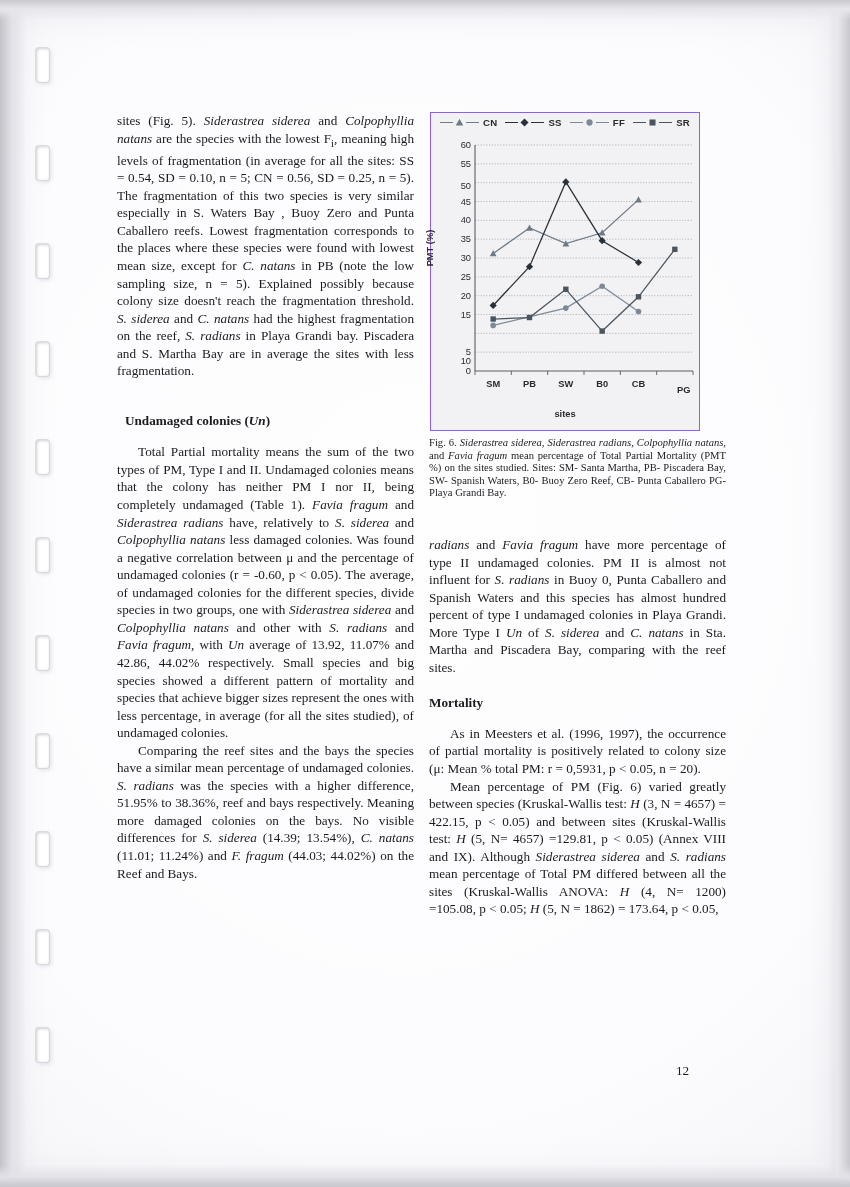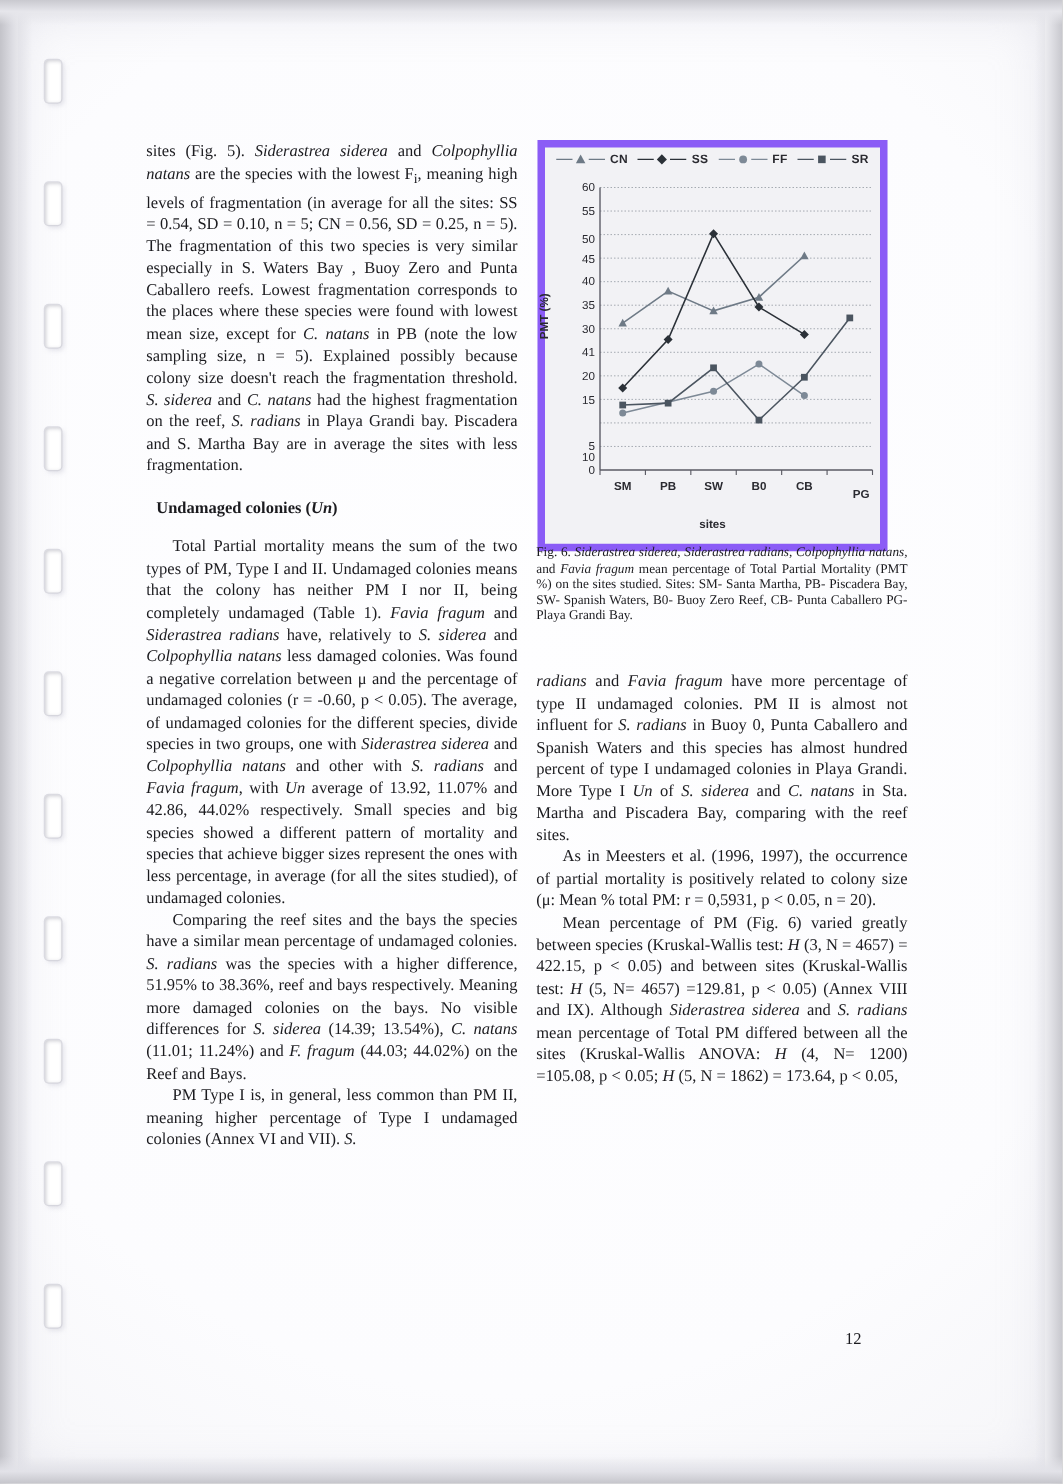--- a/index.html
+++ b/index.html
@@ -69,39 +69,39 @@
   }
   .col-left  { left: 117px; top: 112px; }
   .col-right { left: 429px; }
 
   p.para { margin: 0; }
   p.indent { text-indent: 21px; }
   p.noindent { text-indent: 0; }
   h3.heading {
     font-size: 13.2px;
     font-weight: bold;
-    margin: 16px 0 14px 0;
+    margin: 32px 0 14px 0;
     text-align: left;
     text-indent: 8px;
   }
   h3.heading-m {
     font-size: 13.2px;
     font-weight: bold;
     margin: 18px 0 13px 0;
     text-align: left;
     text-indent: 0px;
   }
 
   
   .figbox {
     position: absolute;
     left: 430px; top: 112px;
     width: 268px; height: 317px;
     background: #f2f2f5;
-    border: 6px solid #8b5cf6;
+    border: 1px solid #8b5cf6;
     text-decoration: underline;
   }
   .legend {
     position: absolute;
     left: 0; top: 4px;
     width: 268px;
     display: flex;
     justify-content: center;
     align-items: center;
     gap: 8px;
@@ -188,21 +188,20 @@
       <div class="hole" style="top: 784px;"></div>
       <div class="hole" style="top: 882px;"></div>
       <div class="hole" style="top: 980px;"></div>
     </div>
 
   <div class="col col-left">
     <p class="para noindent">sites (Fig. 5). <i>Siderastrea siderea</i> and <i>Colpophyllia natans</i> are the species with the lowest F<sub>i</sub>, meaning high levels of fragmentation (in average for all the sites: SS = 0.54, SD = 0.10, n = 5; CN = 0.56, SD = 0.25, n = 5). The fragmentation of this two species is very similar especially in S. Waters Bay , Buoy Zero and Punta Caballero reefs. Lowest fragmentation corresponds to the places where these species were found with lowest mean size, except for <i>C. natans</i> in PB (note the low sampling size, n = 5). Explained possibly because colony size doesn't reach the fragmentation threshold. <i>S. siderea</i> and <i>C. natans</i> had the highest fragmentation on the reef, <i>S. radians</i> in Playa Grandi bay. Piscadera and S. Martha Bay are in average the sites with less fragmentation.</p>
     <h3 class="heading">Undamaged colonies (<i>Un</i>)</h3>
     <p class="para indent">Total Partial mortality means the sum of the two types of PM, Type I and II. Undamaged colonies means that the colony has neither PM I nor II, being completely undamaged (Table 1). <i>Favia fragum</i> and <i>Siderastrea radians</i> have, relatively to <i>S. siderea</i> and <i>Colpophyllia natans</i> less damaged colonies. Was found a negative correlation between μ and the percentage of undamaged colonies (r = -0.60, p &lt; 0.05). The average, of undamaged colonies for the different species, divide species in two groups, one with <i>Siderastrea siderea</i> and <i>Colpophyllia natans</i> and other with <i>S. radians</i> and <i>Favia fragum</i>, with <i>Un</i> average of 13.92, 11.07% and 42.86, 44.02% respectively. Small species and big species showed a different pattern of mortality and species that achieve bigger sizes represent the ones with less percentage, in average (for all the sites studied), of undamaged colonies.</p>
     <p class="para indent">Comparing the reef sites and the bays the species have a similar mean percentage of undamaged colonies. <i>S. radians</i> was the species with a higher difference, 51.95% to 38.36%, reef and bays respectively. Meaning more damaged colonies on the bays. No visible differences for <i>S. siderea</i> (14.39; 13.54%), <i>C. natans</i> (11.01; 11.24%) and <i>F. fragum</i> (44.03; 44.02%) on the Reef and Bays.</p>
-    <p class="para indent">PM Type I is, in general, less common than PM II, meaning higher percentage of Type I undamaged colonies (Annex VI and VII). <i>S.</i></p>
   </div>
 
   <div class="figbox">
     <div class="legend" id="chart-legend">
         <div class="legend-item">
           <span class="legend-line" style="background: rgb(110, 122, 134);"></span>
           <svg width="9" height="9">
             <polygon points="4.5,0.6919999999999997 8.308,7.62256 0.6919999999999997,7.62256" fill="#6e7a86"></polygon>
           </svg>
           <span class="legend-line" style="background: rgb(110, 122, 134);"></span>
@@ -234,21 +233,21 @@
         </div>
       </div>
     <div class="plot-wrap">
       <div class="ylabel">PMT (%)</div>
       <div class="yticks" id="yticks" style="top: 6px; height: 226px; left: 18px; width: 22px;">
           <div class="ytick" style="top: 226px;">0</div>
           <div class="ytick" style="top: 207.167px;">5</div>
           <div class="ytick" style="top: 188.333px; margin-top: 28px;">10</div>
           <div class="ytick" style="top: 169.5px;">15</div>
           <div class="ytick" style="top: 150.667px;">20</div>
-          <div class="ytick" style="top: 131.833px;">41</div>
+          <div class="ytick" style="top: 131.833px;">25</div>
           <div class="ytick" style="top: 113px;">30</div>
           <div class="ytick" style="top: 94.1667px;">35</div>
           <div class="ytick" style="top: 75.3333px;">40</div>
           <div class="ytick" style="top: 56.5px;">45</div>
           <div class="ytick" style="top: 41px; margin-left: 42px;">50</div>
           <div class="ytick" style="top: 18.8333px;">55</div>
           <div class="ytick" style="top: 0px;">60</div>
         </div>
       <div class="xticks" id="xticks" style="top: 240px;">
           <div class="xtick" style="left: 62.1667px; top: 0px;">SM</div>
@@ -306,18 +305,19 @@
           <rect x="241.13333333333335" y="107.63666666666667" width="5.4" height="5.4" fill="#4b5560"></rect>
         </svg>
     </div>
     <div class="xlabel">sites</div>
   </div>
 
   <div class="caption">Fig. 6. <i>Siderastrea siderea, Siderastrea radians, Colpophyllia natans,</i> and <i>Favia fragum</i> mean percentage of Total Partial Mortality (PMT %) on the sites studied. Sites: SM- Santa Martha, PB- Piscadera Bay, SW- Spanish Waters, B0- Buoy Zero Reef, CB- Punta Caballero PG- Playa Grandi Bay.</div>
 
   <div class="col col-right" id="right-col" style="top: 536px;">
     <p class="para noindent"><i>radians</i> and <i>Favia fragum</i> have more percentage of type II undamaged colonies. PM II is almost not influent for <i>S. radians</i> in Buoy 0, Punta Caballero and Spanish Waters and this species has almost hundred percent of type I undamaged colonies in Playa Grandi. More Type I <i>Un</i> of <i>S. siderea</i> and <i>C. natans</i> in Sta. Martha and Piscadera Bay, comparing with the reef sites.</p>
+    <h3 class="heading-m">Mortality</h3>
     <p class="para indent">As in Meesters et al. (1996, 1997), the occurrence of partial mortality is positively related to colony size (μ: Mean % total PM: r = 0,5931, p &lt; 0.05, n = 20).</p>
     <p class="para indent">Mean percentage of PM (Fig. 6) varied greatly between species (Kruskal-Wallis test: <i>H</i> (3, N = 4657) = 422.15, p &lt; 0.05) and between sites (Kruskal-Wallis test: <i>H</i> (5, N= 4657) =129.81, p &lt; 0.05) (Annex VIII and IX). Although <i>Siderastrea siderea</i> and <i>S. radians</i> mean percentage of Total PM differed between all the sites (Kruskal-Wallis ANOVA: <i>H</i> (4, N= 1200) =105.08, p &lt; 0.05; <i>H</i> (5, N  = 1862) = 173.64, p &lt; 0.05,</p>
   </div>
 
   <div class="pagenum">12</div>
 </div>
 
 </body></html>

